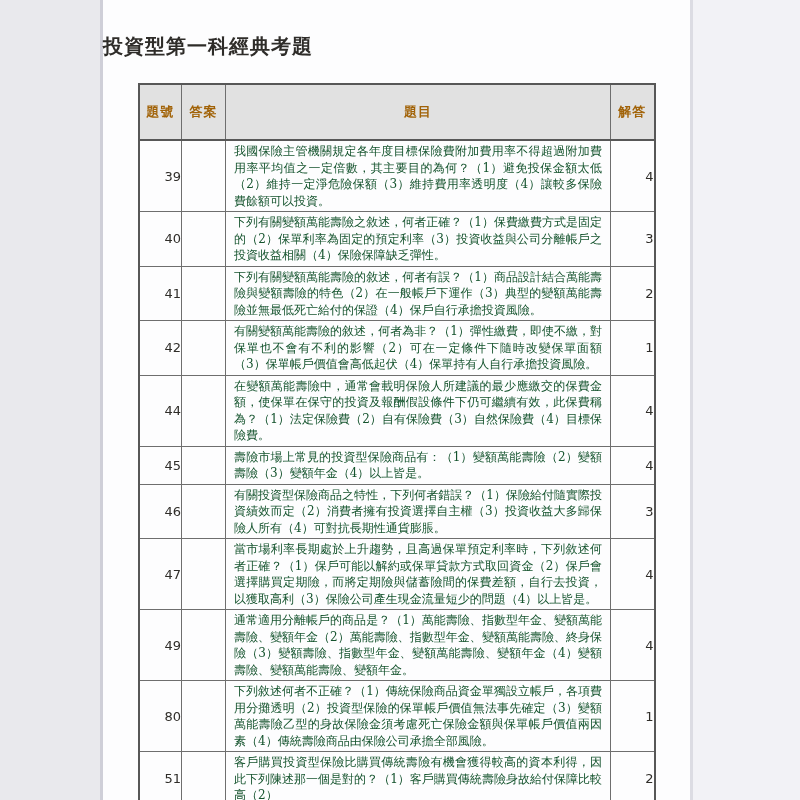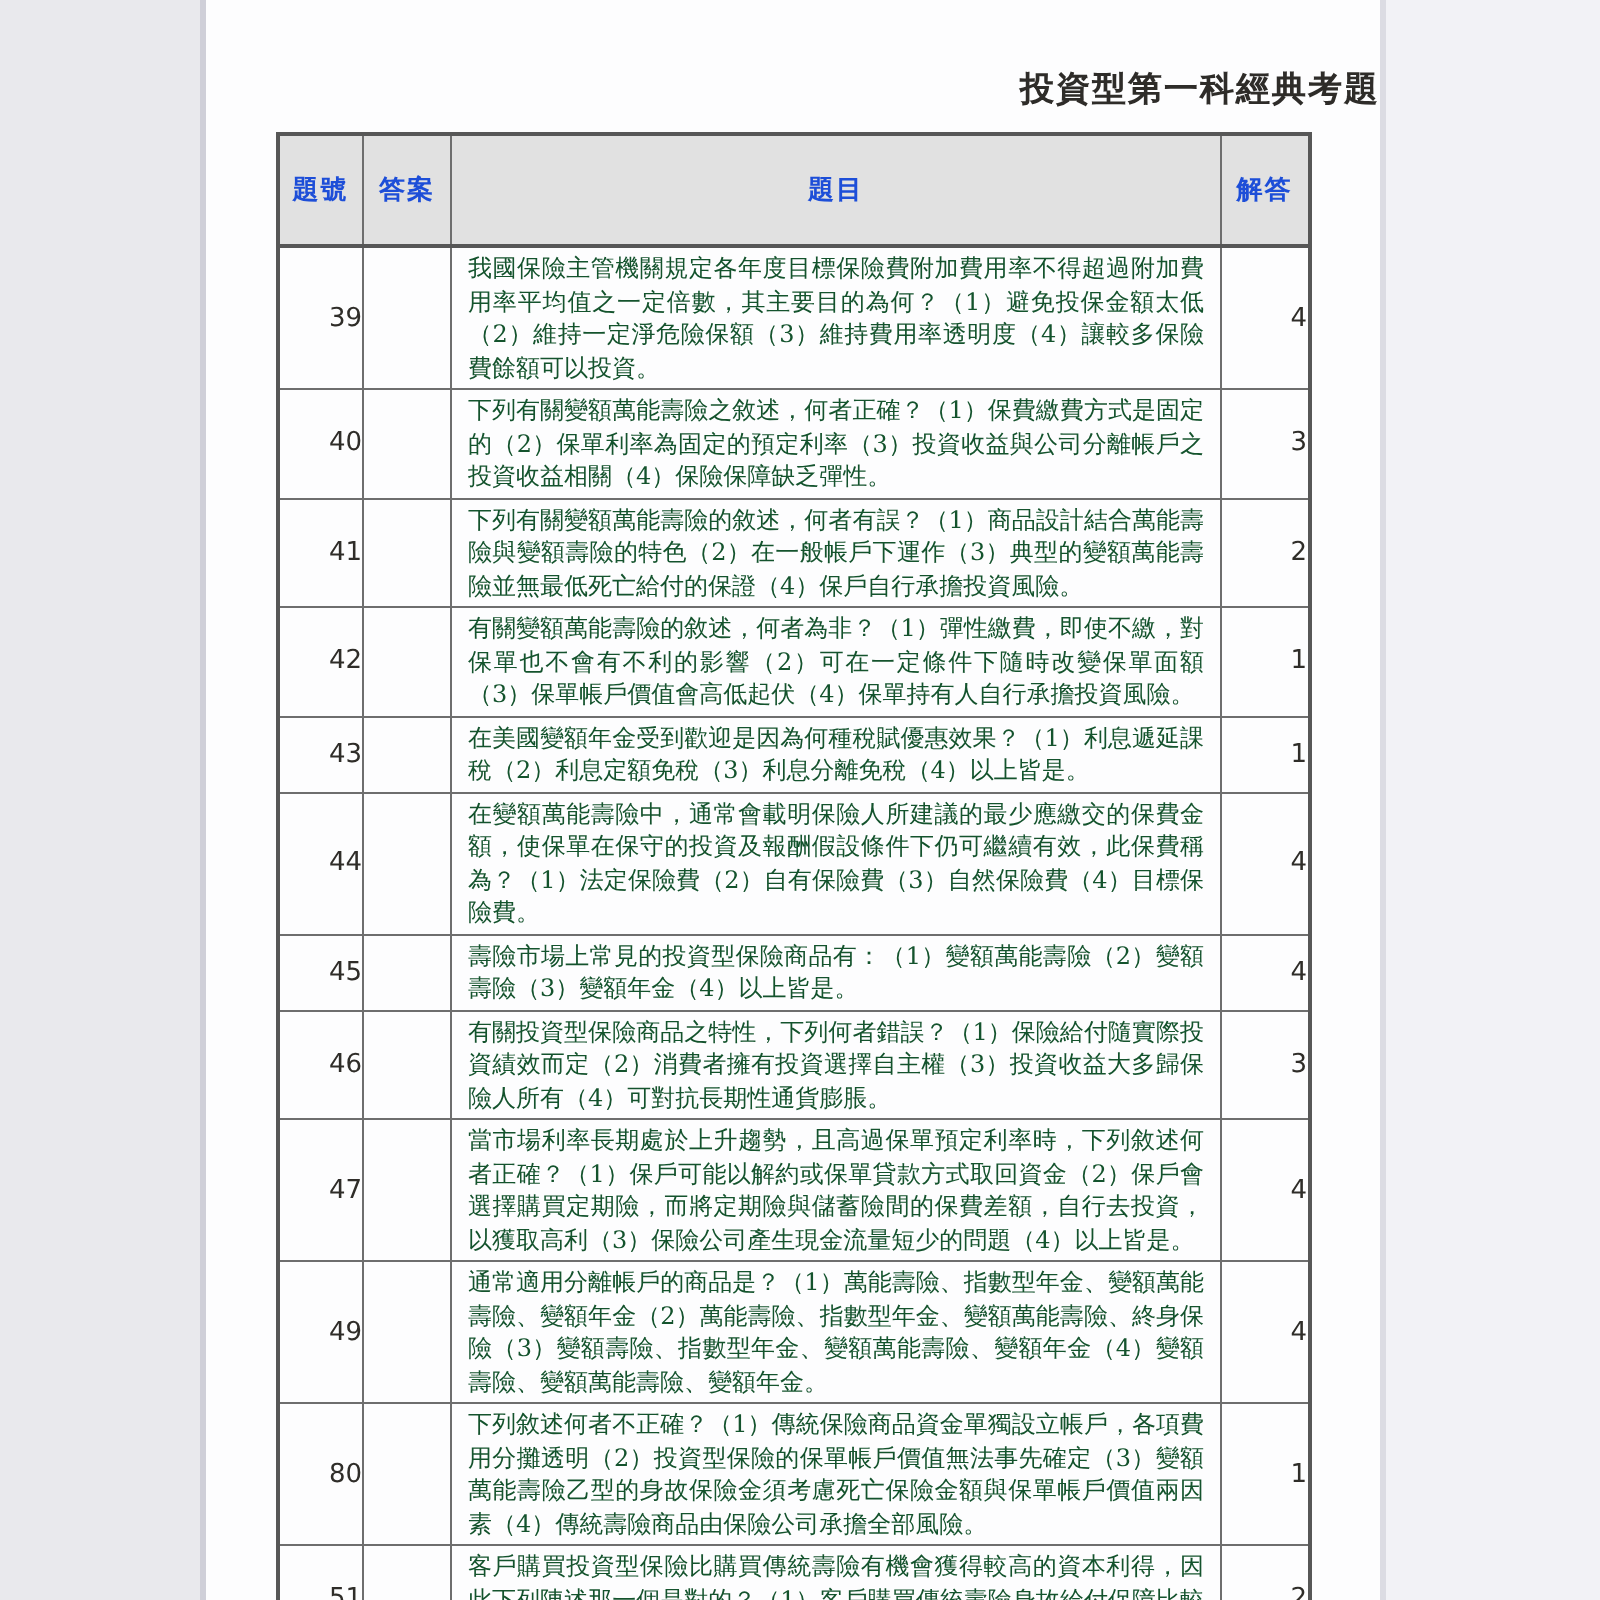--- a/index.html
+++ b/index.html
@@ -18,46 +18,46 @@
     background: #fdfdfe;
     padding-top: 33px;
   }
   .margin-right {
     width: 110px; height: 100%;
     background: #f2f2f6;
     border-left: 3px solid #dcdce3;
   }
 
   .page-title {
-    text-align: right;
+    text-align: left;
     font-family: "DejaVu Sans", "Liberation Sans", sans-serif;
     font-weight: bold;
-    font-size: 17px;
+    font-size: 20px;
     color: #2e2c29;
     letter-spacing: 1px;
-    margin-bottom: 10px;
+    margin-bottom: 23px;
   }
 
   table.exam {
     width: 516px;
     margin: 0 auto;
     border-collapse: collapse;
     table-layout: fixed;
     border: 2px solid #575757;
   }
   table.exam th, table.exam td {
     border: 1px solid #6e6e6e;
     vertical-align: middle;
   }
   table.exam thead th {
     background: #e1e1e1;
     font-family: "DejaVu Sans", "Liberation Sans", sans-serif;
     font-weight: bold;
     font-size: 13px;
-    color: #1d4ed8;
+    color: #a16207;
     padding: 18px 0;
     border-bottom: 2px solid #575757;
     letter-spacing: 1px;
   }
   td.cell-no, td.cell-ans, td.cell-sol {
     text-align: right;
     font-family: "DejaVu Sans", "Liberation Sans", sans-serif;
     font-size: 13px;
     color: #2f2d29;
   }
@@ -116,26 +116,20 @@
           <td class="cell-q">下列有關變額萬能壽險的敘述，何者有誤？（1）商品設計結合萬能壽險與變額壽險的特色（2）在一般帳戶下運作（3）典型的變額萬能壽險並無最低死亡給付的保證（4）保戶自行承擔投資風險。</td>
           <td class="cell-sol">2</td>
         </tr>
         <tr>
           <td class="cell-no">42</td>
           <td class="cell-ans"></td>
           <td class="cell-q">有關變額萬能壽險的敘述，何者為非？（1）彈性繳費，即使不繳，對保單也不會有不利的影響（2）可在一定條件下隨時改變保單面額（3）保單帳戶價值會高低起伏（4）保單持有人自行承擔投資風險。</td>
           <td class="cell-sol">1</td>
         </tr>
         <tr>
-          <td class="cell-no">43</td>
-          <td class="cell-ans"></td>
-          <td class="cell-q">在美國變額年金受到歡迎是因為何種稅賦優惠效果？（1）利息遞延課稅（2）利息定額免稅（3）利息分離免稅（4）以上皆是。</td>
-          <td class="cell-sol">1</td>
-        </tr>
-        <tr>
           <td class="cell-no">44</td>
           <td class="cell-ans"></td>
           <td class="cell-q">在變額萬能壽險中，通常會載明保險人所建議的最少應繳交的保費金額，使保單在保守的投資及報酬假設條件下仍可繼續有效，此保費稱為？（1）法定保險費（2）自有保險費（3）自然保險費（4）目標保險費。</td>
           <td class="cell-sol">4</td>
         </tr>
         <tr>
           <td class="cell-no">45</td>
           <td class="cell-ans"></td>
           <td class="cell-q">壽險市場上常見的投資型保險商品有：（1）變額萬能壽險（2）變額壽險（3）變額年金（4）以上皆是。</td>
           <td class="cell-sol">4</td>

